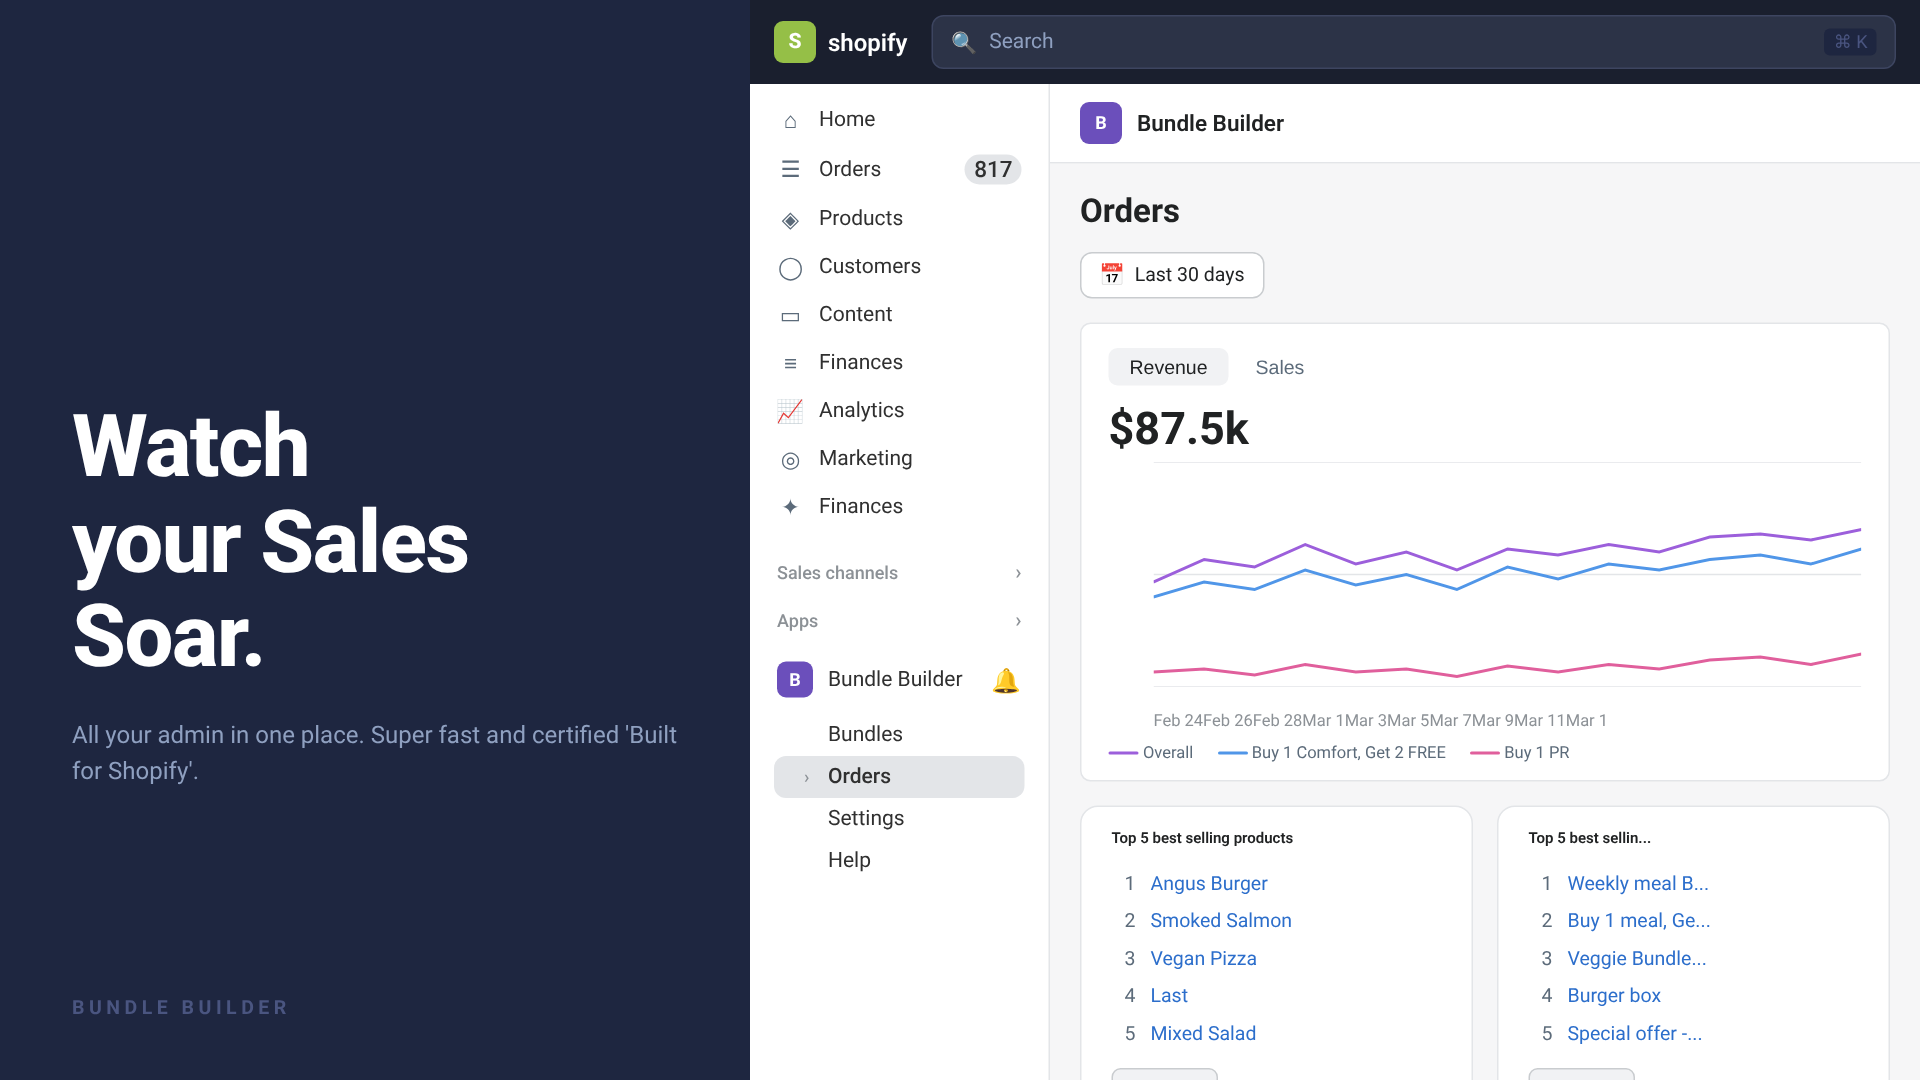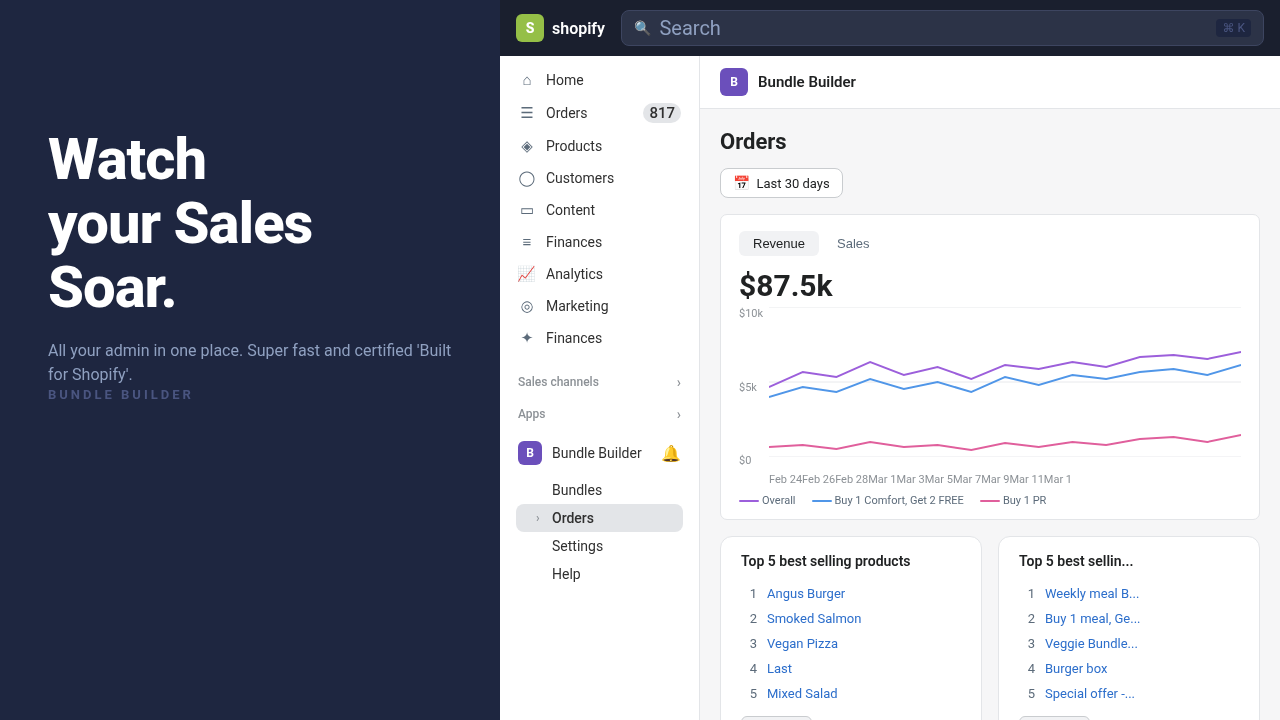--- a/index.html
+++ b/index.html
@@ -4,20 +4,21 @@
   <style>
     * { box-sizing: border-box; margin: 0; padding: 0; }
     body { font-family: -apple-system, BlinkMacSystemFont, 'Segoe UI', Roboto, sans-serif; display: flex; width: 1280px; height: 720px; overflow: hidden; background: #1a2033; }
 
     
     .promo-panel {
       width: 500px;
       background: #1e2640;
       display: flex;
       flex-direction: column;
+      justify-content: space-between;
       padding: 48px 48px 40px 48px;
       flex-shrink: 0;
     }
     .promo-headline {
       margin-top: 80px;
     }
     .promo-headline h1 {
       font-size: 58px;
       font-weight: 800;
       color: #ffffff;
@@ -89,21 +90,21 @@
       gap: 8px;
       cursor: text;
     }
     .search-bar .search-icon {
       color: #6b7a9a;
       font-size: 14px;
     }
     .search-bar .search-text {
       flex: 1;
       color: #8fa0c0;
-      font-size: 20px;
+      font-size: 14px;
     }
     .search-bar .search-shortcut {
       color: #4a5580;
       font-size: 12px;
       background: #1e2640;
       padding: 2px 6px;
       border-radius: 4px;
     }
 
     
@@ -358,21 +359,21 @@
       gap: 16px;
     }
     .best-sellers-card {
       flex: 1;
       background: #ffffff;
       border: 1px solid #e3e5e8;
       border-radius: 12px;
       padding: 16px 20px;
     }
     .card-title {
-      font-size: 14px;
+      font-size: 10px;
       font-weight: 600;
       color: #202223;
       margin-bottom: 12px;
     }
     .product-list {
       list-style: none;
     }
     .product-item {
       display: flex;
       align-items: center;
@@ -537,25 +538,20 @@
 
         
         <div class="chart-card">
           <div class="chart-tabs">
             <button class="chart-tab active">Revenue</button>
             <button class="chart-tab">Sales</button>
           </div>
           <div class="chart-amount">$87.5k</div>
 
           <div class="chart-area">
-            <div class="y-labels">
-              <span>$10k</span>
-              <span>$5k</span>
-              <span>$0</span>
-            </div>
             <svg width="100%" height="150" viewBox="0 0 700 150" preserveAspectRatio="none" style="margin-left: 30px; width: calc(100% - 30px);">
 
               <line x1="0" y1="0" x2="700" y2="0" stroke="#e3e5e8" stroke-width="1"></line>
               <line x1="0" y1="75" x2="700" y2="75" stroke="#e3e5e8" stroke-width="1"></line>
               <line x1="0" y1="150" x2="700" y2="150" stroke="#e3e5e8" stroke-width="1"></line>
 
               <polyline fill="none" stroke="#9c5fdb" stroke-width="2" points="0,80 50,65 100,70 150,55 200,68 250,60 300,72 350,58 400,62 450,55 500,60 550,50 600,48 650,52 700,45"></polyline>
 
               <polyline fill="none" stroke="#5096e8" stroke-width="2" points="0,90 50,80 100,85 150,72 200,82 250,75 300,85 350,70 400,78 450,68 500,72 550,65 600,62 650,68 700,58"></polyline>
 

